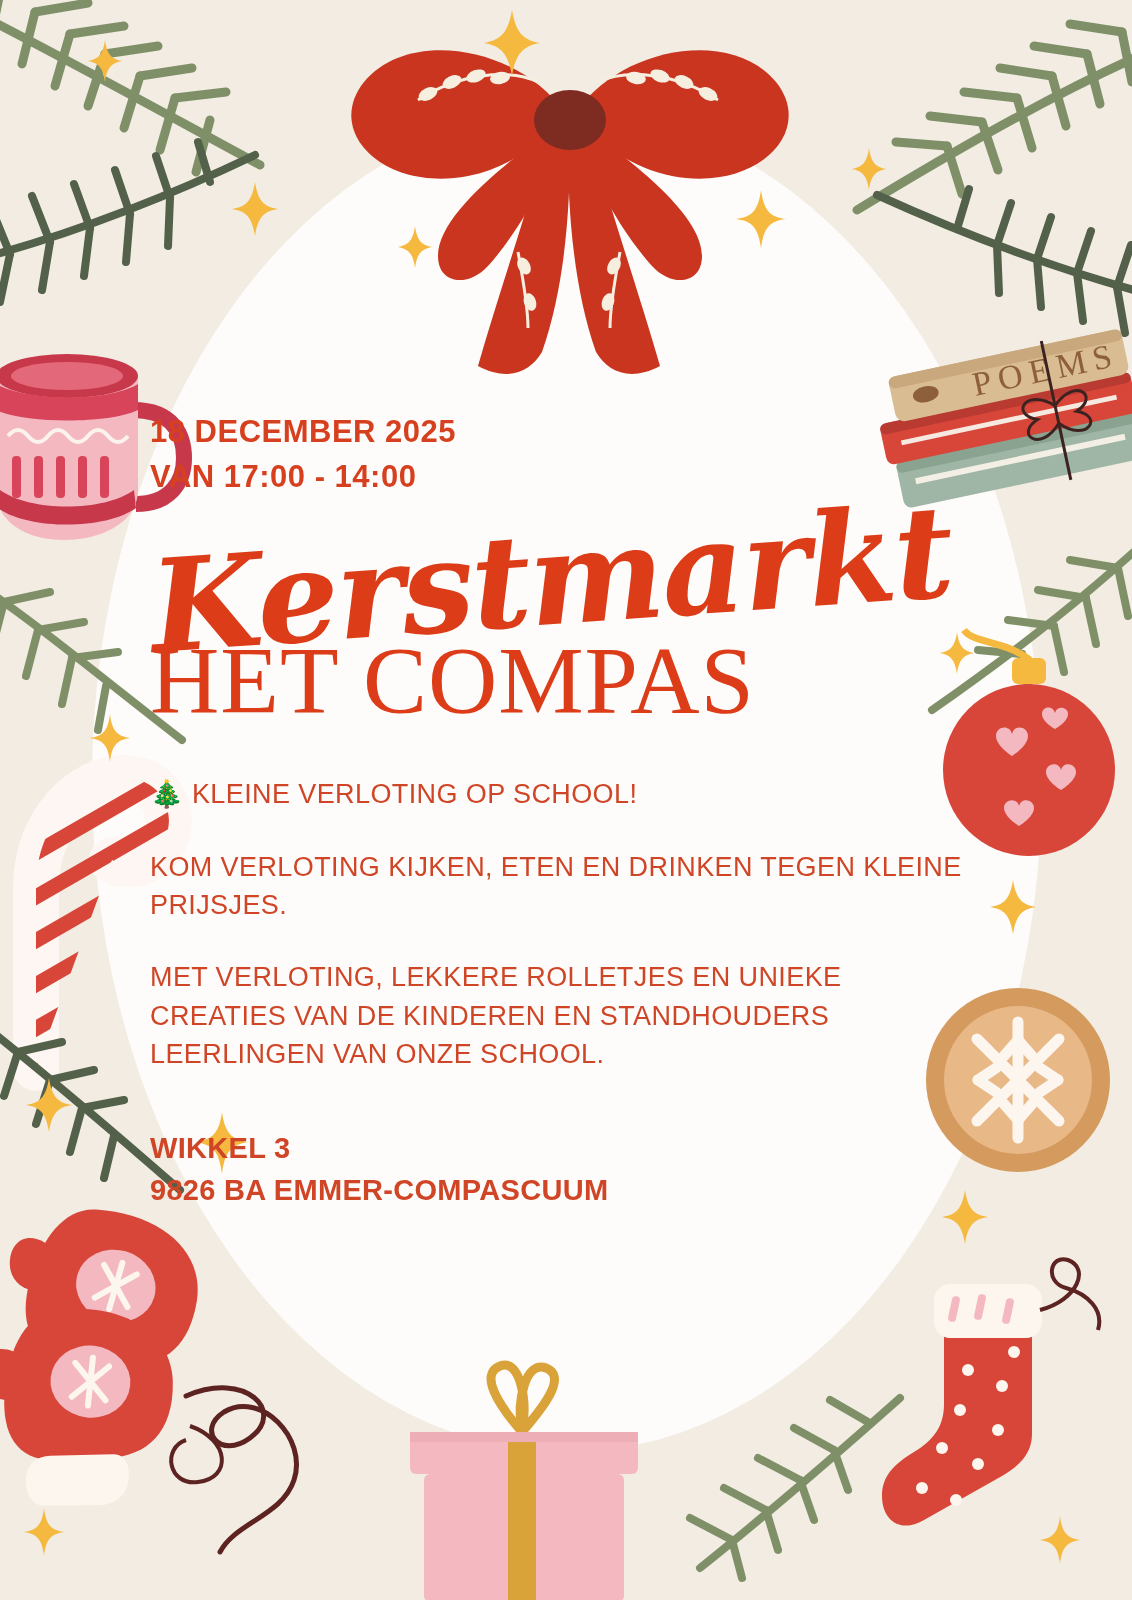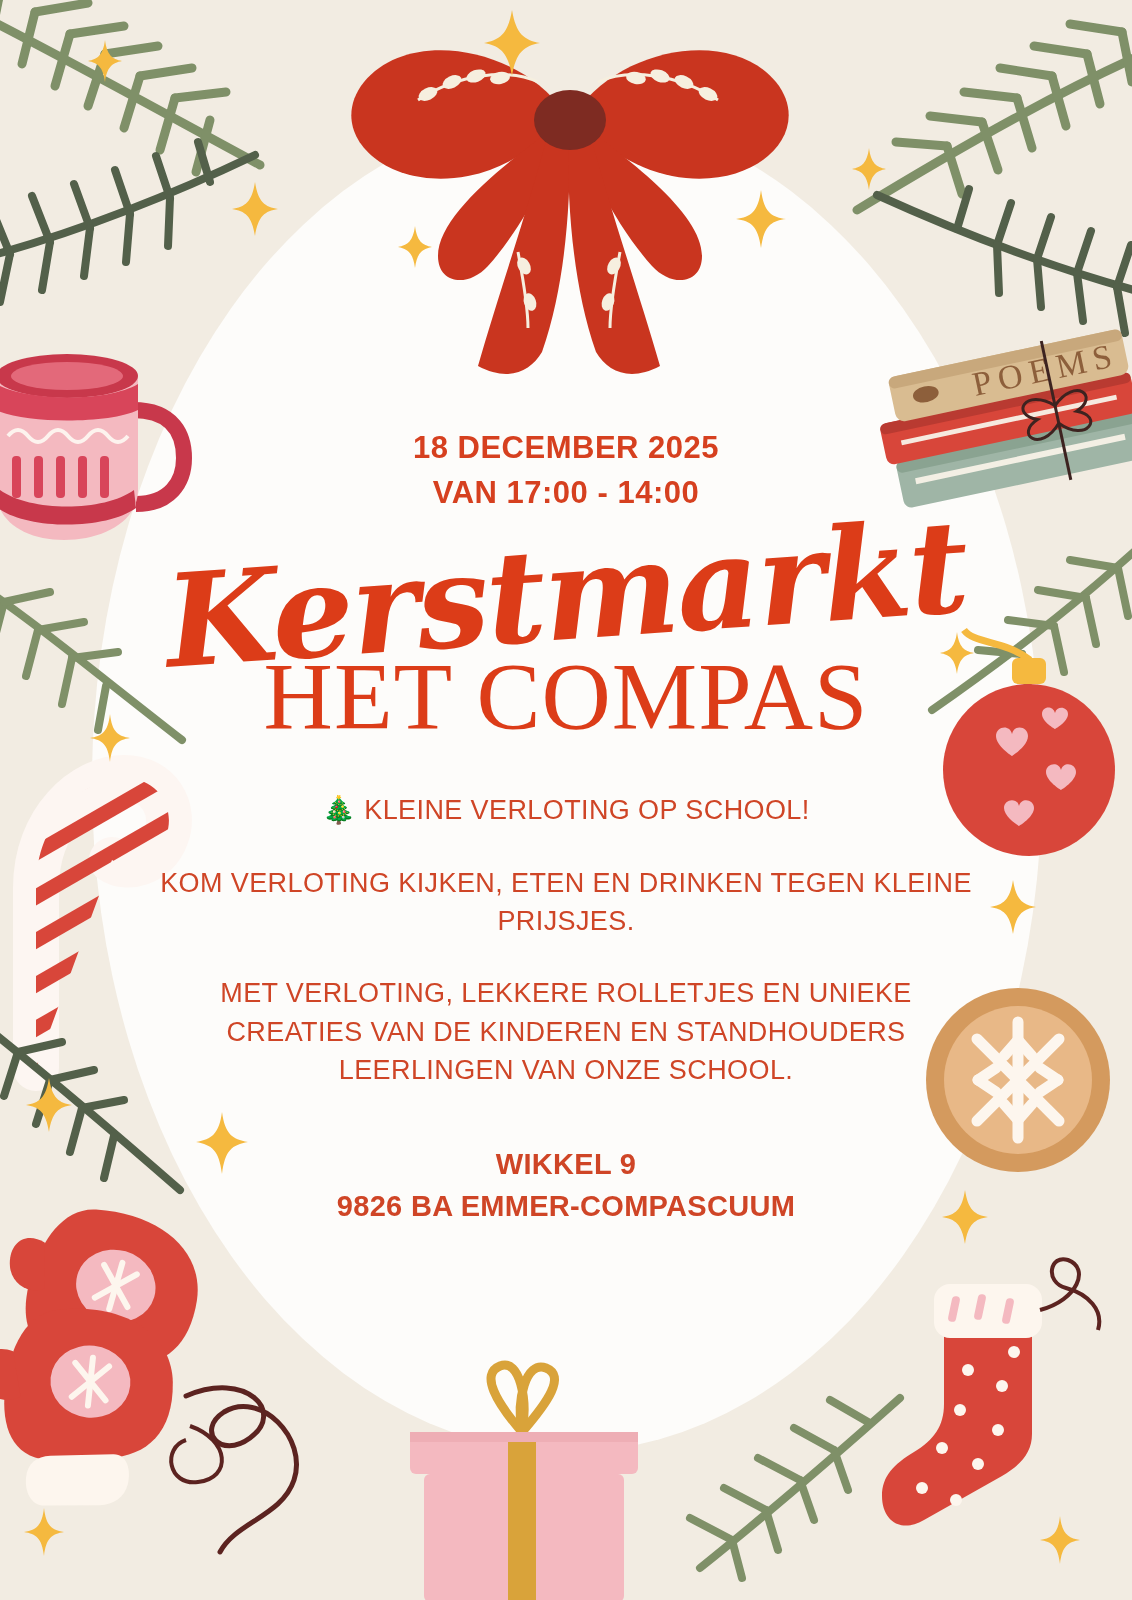--- a/index.html
+++ b/index.html
@@ -20,23 +20,22 @@
     position:absolute;
     left:92px;top:112px;
     width:950px;height:1340px;
     background:#fdfcfa;
     border-radius:50% / 50%;
     box-shadow:0 0 0 0 rgba(0,0,0,0);
   }
   
   .content{
     position:absolute;
-    left:150px;top:426px;
+    left:150px;top:410px;
     width:832px;
-    text-align:center;
     color:#d6401f;
   }
   .dateline{
     font-size:31px;
     font-weight:bold;
     letter-spacing:.5px;
     line-height:1.45;
     color:#d6401f;
   }
   .script{
@@ -529,18 +528,18 @@
     <div class="script">Kerstmarkt</div>
     <div class="bigtitle">HET COMPAS</div>
 
     <div class="body-text">
       <p>🎄 KLEINE VERLOTING OP SCHOOL!</p>
       <p>KOM VERLOTING KIJKEN, ETEN EN DRINKEN TEGEN KLEINE PRIJSJES.</p>
       <p>MET VERLOTING, LEKKERE ROLLETJES EN UNIEKE CREATIES VAN DE KINDEREN EN STANDHOUDERS LEERLINGEN VAN ONZE SCHOOL.</p>
     </div>
 
     <div class="addr">
-      <div>WIKKEL 9</div>
+      <div>WIKKEL 3</div>
       <div>9826 BA EMMER-COMPASCUUM</div>
     </div>
   </div>
 
 </div>
 
 </body></html>

